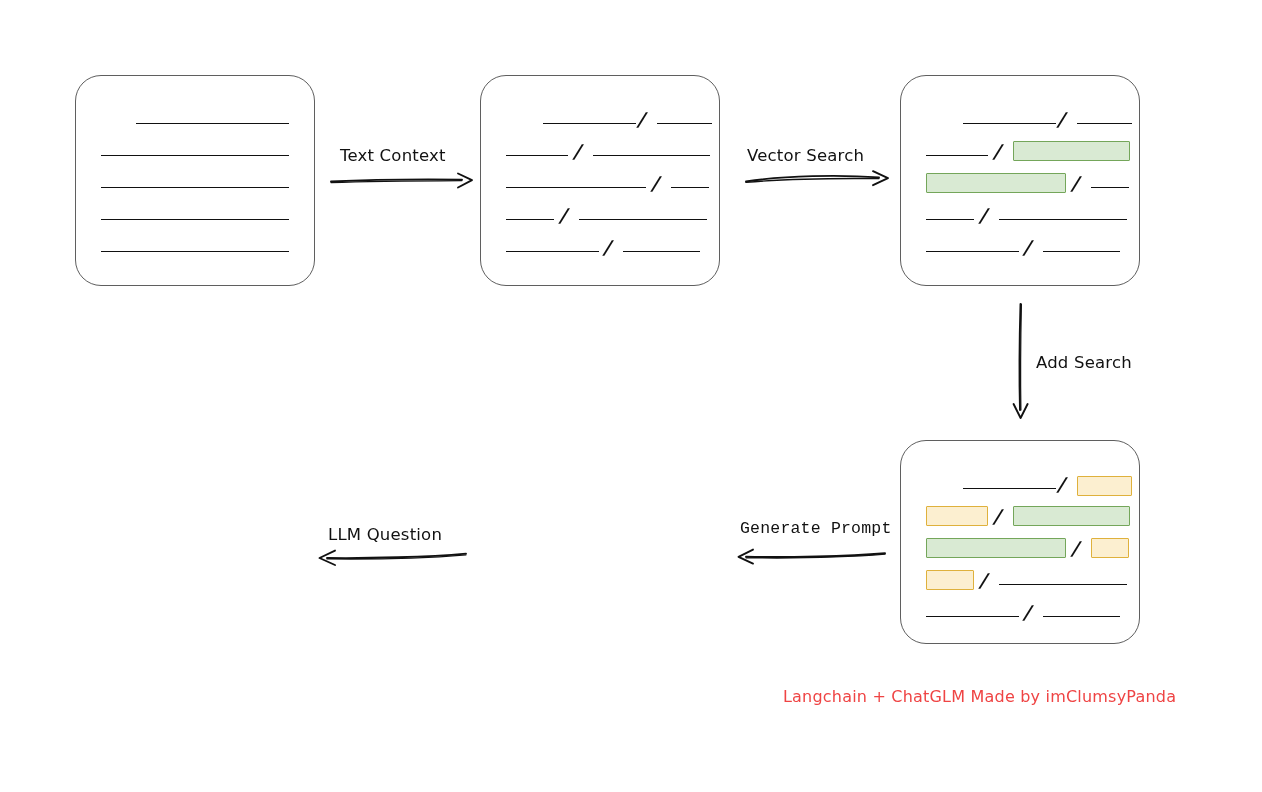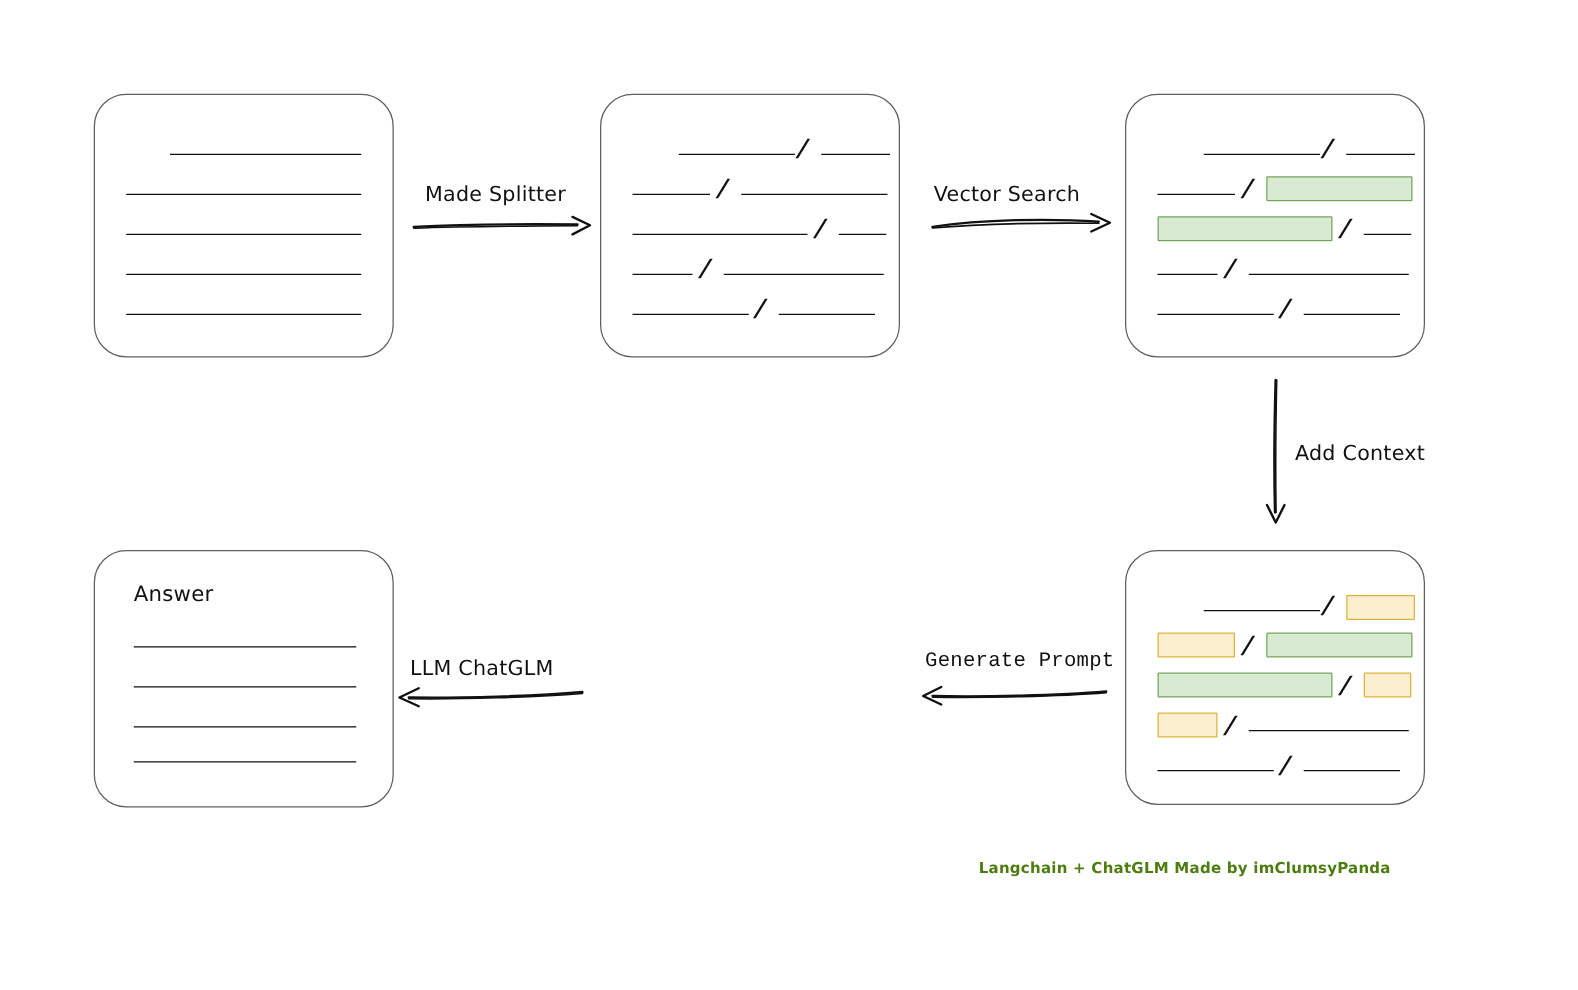--- a/index.html
+++ b/index.html
@@ -62,41 +62,40 @@
     color: #111111;
     white-space: nowrap;
     letter-spacing: 0.2px;
   }
   .arrow-svg {
     position: absolute;
     overflow: visible;
   }
   .footer-note {
     position: absolute;
-    font-size: 12px;
-    color: #4d7c0f;
+    font-size: 16px;
+    color: #ef4444;
     white-space: nowrap;
     letter-spacing: 0.2px;
-    font-weight: bold;
   }
 </style>
 </head>
 <body>
 
 <div id="canvas">
 
   <div class="card" style="left:75px; top:75px; width:240px; height:211px;">
     <div class="rule" style="left:60px;  top:47px;  width:153px;"></div>
     <div class="rule" style="left:25px;  top:79px;  width:188px;"></div>
     <div class="rule" style="left:25px;  top:111px; width:188px;"></div>
     <div class="rule" style="left:25px;  top:143px; width:188px;"></div>
     <div class="rule" style="left:25px;  top:175px; width:188px;"></div>
   </div>
 
-  <div class="arrow-label" style="left:340px; top:146px;">Made Splitter</div>
+  <div class="arrow-label" style="left:340px; top:146px;">Text Context</div>
   <svg class="arrow-svg" style="left:330px; top:170px;" width="145" height="22" viewBox="0 0 145 22">
     <path d="M1,11.5 C40,9.6 95,9.2 132,9.6" fill="none" stroke="#111111" stroke-width="1.9" stroke-linecap="round"></path>
     <path d="M1,12.6 C40,11.2 95,10.8 132,10.6" fill="none" stroke="#111111" stroke-width="1.2" stroke-linecap="round"></path>
     <path d="M128,3.5 L142,10.2 L128,17.5" fill="none" stroke="#111111" stroke-width="1.9" stroke-linejoin="round" stroke-linecap="round"></path>
   </svg>
 
   <div class="card" style="left:480px; top:75px; width:240px; height:211px;">
 
     <div class="rule" style="left:62px;  top:47px;  width:93px;"></div>
     <div class="slash" style="left:158px; top:34px;">/</div>
@@ -142,21 +141,21 @@
 
     <div class="rule" style="left:25px;  top:143px; width:48px;"></div>
     <div class="slash" style="left:80px;  top:130px;">/</div>
     <div class="rule" style="left:98px;  top:143px; width:128px;"></div>
 
     <div class="rule" style="left:25px;  top:175px; width:93px;"></div>
     <div class="slash" style="left:124px; top:162px;">/</div>
     <div class="rule" style="left:142px; top:175px; width:77px;"></div>
   </div>
 
-  <div class="arrow-label" style="left:1036px; top:353px;">Add Context</div>
+  <div class="arrow-label" style="left:1036px; top:353px;">Add Search</div>
   <svg class="arrow-svg" style="left:1010px; top:302px;" width="24" height="118" viewBox="0 0 24 118">
     <path d="M10.5,2 C9.4,40 9.2,78 10.0,108" fill="none" stroke="#111111" stroke-width="1.9" stroke-linecap="round"></path>
     <path d="M11.4,2 C10.6,40 10.4,78 10.9,108" fill="none" stroke="#111111" stroke-width="1.2" stroke-linecap="round"></path>
     <path d="M3.6,102 L10.6,116 L17.6,102" fill="none" stroke="#111111" stroke-width="1.9" stroke-linejoin="round" stroke-linecap="round"></path>
   </svg>
 
   <div class="card" style="left:900px; top:440px; width:240px; height:204px;">
 
     <div class="rule" style="left:62px;  top:47px;  width:93px;"></div>
     <div class="slash" style="left:158px; top:34px;">/</div>
@@ -180,30 +179,23 @@
   </div>
 
   <div class="arrow-label" style="left:740px; top:519px;font-family:Liberation Mono, monospace;">Generate Prompt</div>
   <svg class="arrow-svg" style="left:737px; top:545px;" width="150" height="22" viewBox="0 0 150 22">
     <path d="M148,8.2 C110,11.4 50,12.6 9,11.8" fill="none" stroke="#111111" stroke-width="1.9" stroke-linecap="round"></path>
     <path d="M148,9.2 C110,12.3 50,13.4 9,12.8" fill="none" stroke="#111111" stroke-width="1.2" stroke-linecap="round"></path>
     <path d="M16,4.6 L1.5,11.8 L16,18.6" fill="none" stroke="#111111" stroke-width="1.9" stroke-linejoin="round" stroke-linecap="round"></path>
   </svg>
 
 
-  <div class="arrow-label" style="left:328px; top:525px;">LLM ChatGLM</div>
+  <div class="arrow-label" style="left:328px; top:525px;">LLM Question</div>
   <svg class="arrow-svg" style="left:318px; top:546px;" width="150" height="22" viewBox="0 0 150 22">
     <path d="M148,7.6 C110,11.0 50,12.6 9,12.0" fill="none" stroke="#111111" stroke-width="1.9" stroke-linecap="round"></path>
     <path d="M148,8.8 C110,12.0 50,13.5 9,13.0" fill="none" stroke="#111111" stroke-width="1.2" stroke-linecap="round"></path>
     <path d="M17,4.6 L1.5,12.0 L17,19.0" fill="none" stroke="#111111" stroke-width="1.9" stroke-linejoin="round" stroke-linecap="round"></path>
   </svg>
 
-  <div class="card" style="left:75px; top:440px; width:240px; height:206px;">
-    <div class="card-title" style="left:31px; top:25px;">Answer</div>
-    <div class="rule" style="left:31px; top:76px;  width:178px;"></div>
-    <div class="rule" style="left:31px; top:108px; width:178px;"></div>
-    <div class="rule" style="left:31px; top:140px; width:178px;"></div>
-    <div class="rule" style="left:31px; top:168px; width:178px;"></div>
-  </div>
 
   <div class="footer-note" style="left:783px; top:687px;">Langchain + ChatGLM Made by imClumsyPanda</div>
 
 </div>
 
 </body></html>

